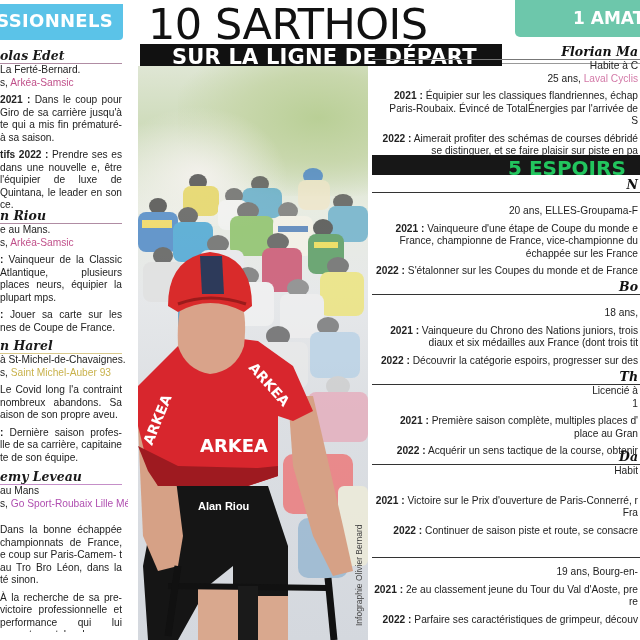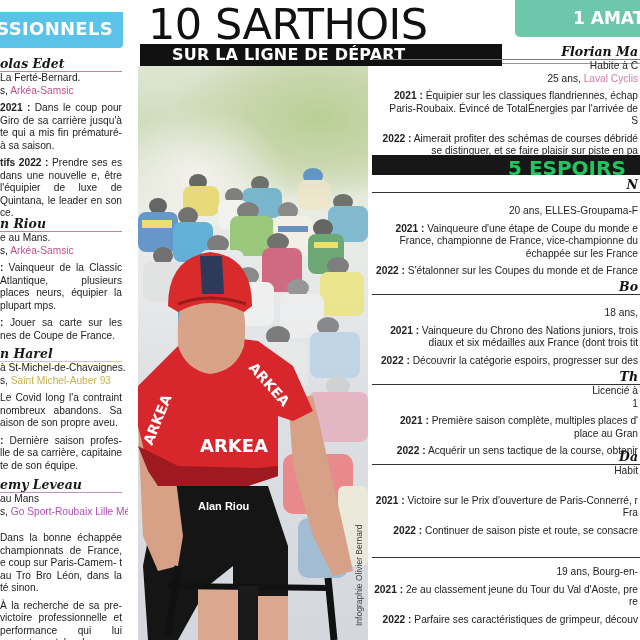--- a/index.html
+++ b/index.html
@@ -1,36 +1,36 @@
 <!DOCTYPE html>
 <html><head>
 <meta charset="utf-8">
 <style>
   * { box-sizing: border-box; margin: 0; padding: 0; }
   html, body { width: 640px; height: 640px; overflow: hidden; background: #ffffff; }
   body { position: relative; font-family: "Liberation Sans", sans-serif; color: #222; }
 
   
-  .left-col { position: absolute; left: 0; top: 12px; width: 128px; height: 628px; overflow: hidden; }
+  .left-col { position: absolute; left: 0; top: 4px; width: 128px; height: 628px; overflow: hidden; }
   .pro-header { position: absolute; left: -40px; top: 0; width: 163px; height: 36px; background: #5bc3e8; border-radius: 0 0 4px 0; }
   .pro-header span { position: absolute; right: 10px; top: 6px; font-weight: bold; font-size: 18px; color: #fff; letter-spacing: 0.3px; white-space: nowrap; font-family: "DejaVu Sans", sans-serif; }
 
   .l-entry { position: absolute; left: -60px; width: 182px; }
   .l-name { display: block; text-align: left; padding-left: 60px; font-family: "DejaVu Serif", serif; font-style: italic; font-weight: bold; font-size: 12.5px; color: #1a1a1a; border-bottom: 1.5px solid #b08ca3; height: 16px; line-height: 16px; white-space: nowrap; }
   .l-line { display: block; padding-left: 60px; font-size: 10.2px; line-height: 12.5px; white-space: nowrap; color: #222; }
   .l-team { color: #c0508a; }
   .l-team.gold { color: #c9b24c; }
   .l-team.purple { color: #b04fb0; }
   .l-para { display: block; padding-left: 60px; font-size: 10.2px; line-height: 12.5px; margin-top: 5px; text-align: justify; white-space: normal; color: #222; }
   .l-para b { font-weight: bold; }
 
   
   .title { position: absolute; left: 148px; top: 4px; width: 350px; font-family: "DejaVu Sans", sans-serif; font-weight: normal; font-size: 43px; letter-spacing: -0.5px; color: #111; line-height: 40px; white-space: nowrap; }
   .subtitle-bar { position: absolute; left: 140px; top: 44px; width: 362px; height: 22px; background: #111; }
-  .subtitle-bar span { position: absolute; left: 32px; top: 1px; color: #fff; font-family: "DejaVu Sans", sans-serif; font-weight: bold; font-size: 16px; white-space: nowrap; letter-spacing: 0.2px; text-align: center; }
+  .subtitle-bar span { position: absolute; left: 32px; top: 1px; color: #fff; font-family: "DejaVu Sans", sans-serif; font-weight: bold; font-size: 21px; white-space: nowrap; letter-spacing: 0.2px; text-align: center; }
   .title-rule { position: absolute; left: 502px; top: 63px; width: 138px; height: 1px; background: #999; }
 
   .photo { position: absolute; left: 138px; top: 66px; width: 230px; height: 574px; overflow: hidden;
            background: linear-gradient(180deg, #dfe6d4 0%, #cfdcbc 10%, #e8ece2 25%, #e6e8ea 40%, #dcdfe3 60%, #d4d8de 100%); }
   .photo .hill { position: absolute; left: 40px; top: 0; width: 200px; height: 130px; background: radial-gradient(ellipse at 70% 40%, #b9cf96 0%, #c8d7ac 40%, rgba(220,228,205,0) 75%); }
   .photo .road { position: absolute; left: 0; top: 40px; width: 150px; height: 120px; background: radial-gradient(ellipse at 40% 60%, #f3f1ec 0%, rgba(240,238,234,0) 70%); }
   .rider-name { position: absolute; left: 60px; top: 434px; font-size: 11px; color: #fff; font-weight: bold; white-space: nowrap; }
   .credit { position: absolute; left: 216px; top: 560px; transform: rotate(-90deg); transform-origin: left top; font-size: 8.5px; color: #444; white-space: nowrap; }
 
   

